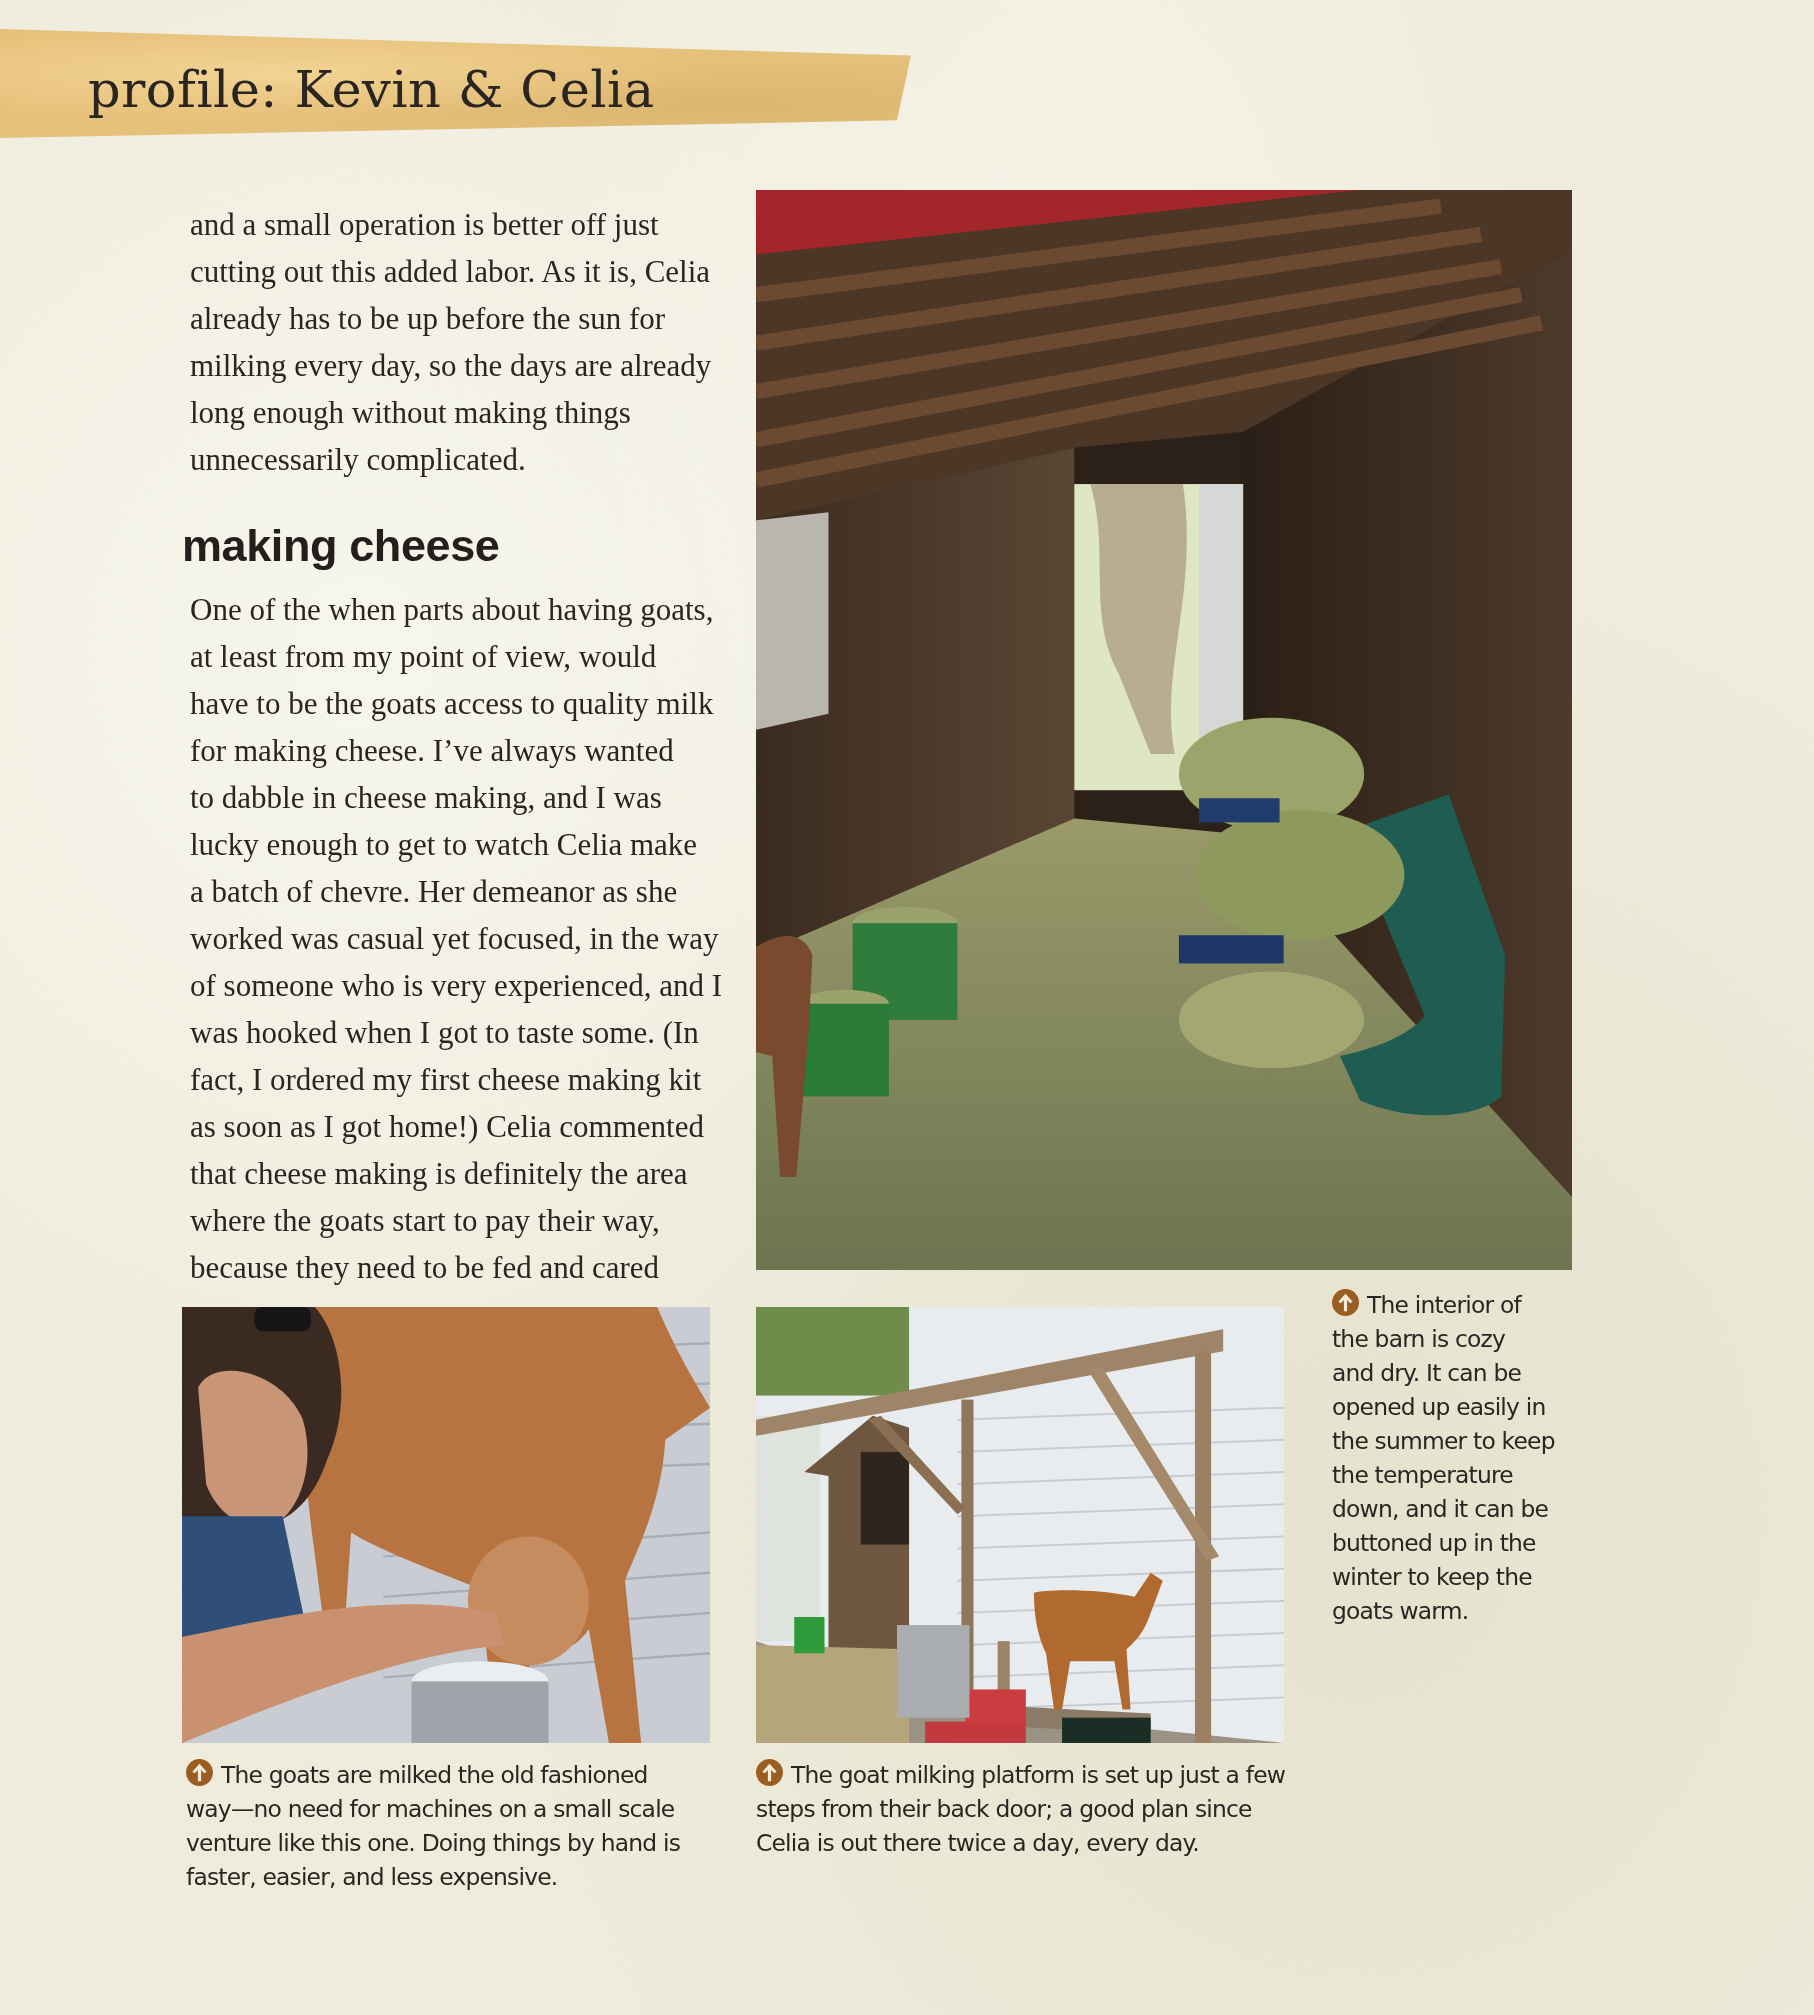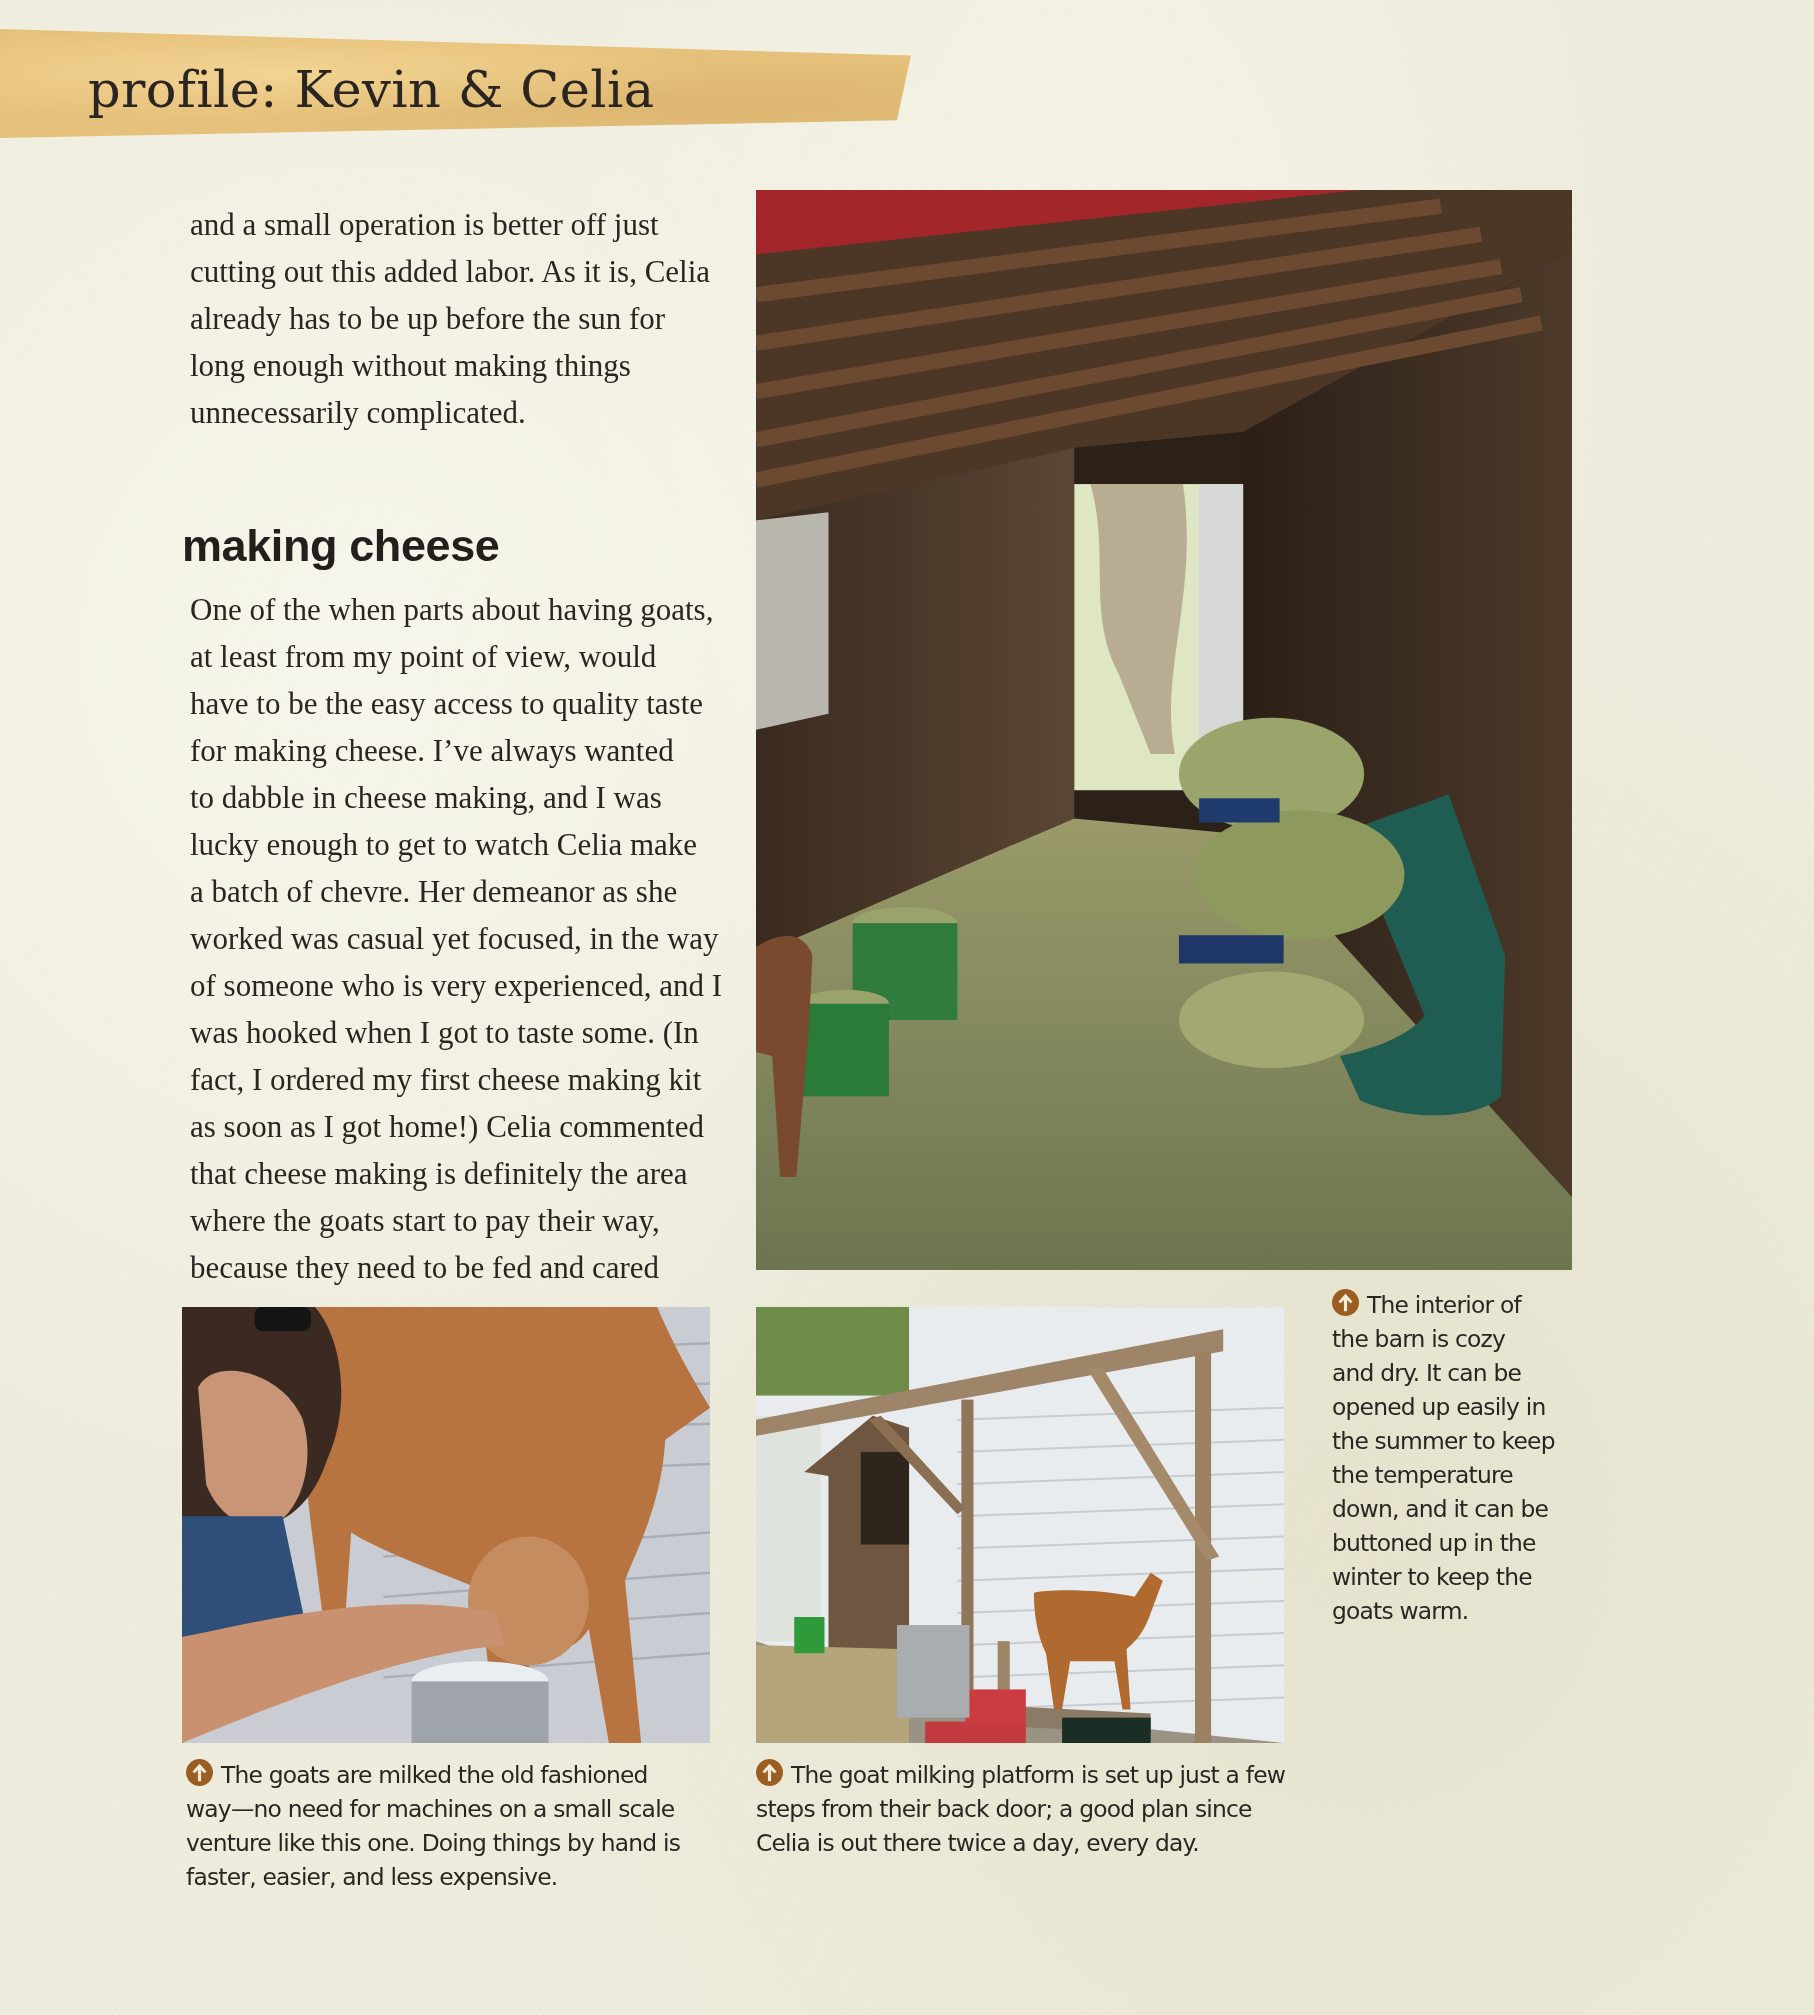--- a/index.html
+++ b/index.html
@@ -70,32 +70,33 @@
 <body>
 
 <div class="abs banner"></div>
 <div class="abs banner-title">profile: Kevin &amp; Celia</div>
 
 <div class="abs body-col" style="top:193px;">
   <p class="para">
     <span class="ln">and a small operation is better off just</span>
     <span class="ln">cutting out this added labor. As it is, Celia</span>
     <span class="ln">already has to be up before the sun for</span>
+    <span class="ln">milking every day, so the days are already</span>
     <span class="ln">long enough without making things</span>
     <span class="ln">unnecessarily complicated.</span>
   </p>
 </div>
 
 <div class="abs h2">making cheese</div>
 
 <div class="abs body-col" style="top:578px;">
   <p class="para">
     <span class="ln">One of the when parts about having goats,</span>
     <span class="ln">at least from my point of view, would</span>
-    <span class="ln">have to be the easy access to quality taste</span>
+    <span class="ln">have to be the goats access to quality milk</span>
     <span class="ln">for making cheese. I’ve always wanted</span>
     <span class="ln">to dabble in cheese making, and I was</span>
     <span class="ln">lucky enough to get to watch Celia make</span>
     <span class="ln">a batch of chevre. Her demeanor as she</span>
     <span class="ln">worked was casual yet focused, in the way</span>
     <span class="ln">of someone who is very experienced, and I</span>
     <span class="ln">was hooked when I got to taste some. (In</span>
     <span class="ln">fact, I ordered my first cheese making kit</span>
     <span class="ln">as soon as I got home!) Celia commented</span>
     <span class="ln">that cheese making is definitely the area</span>

